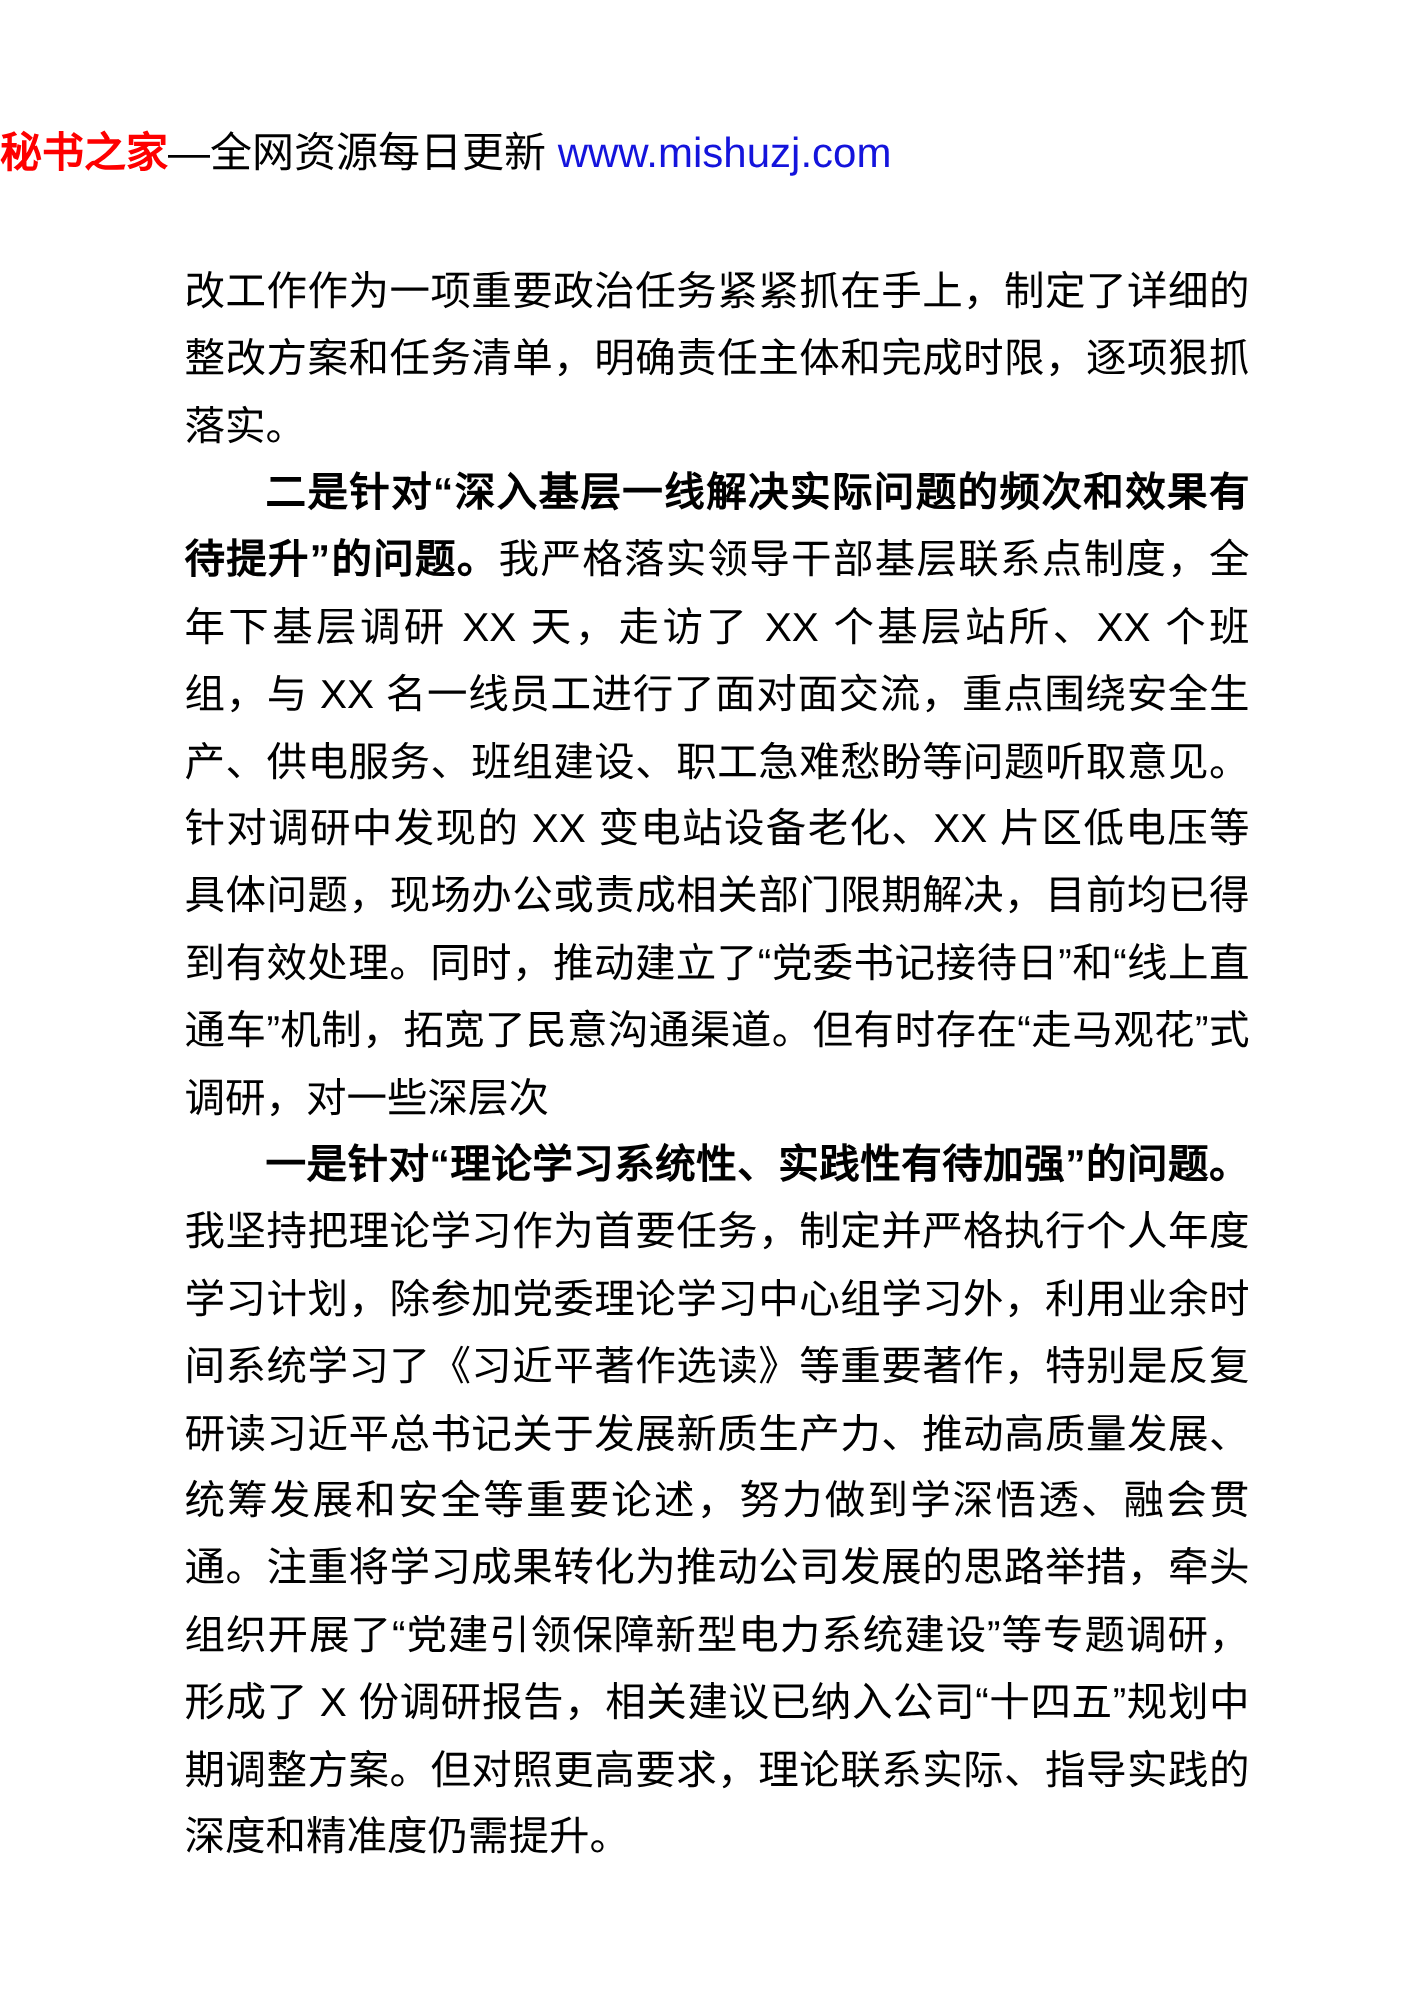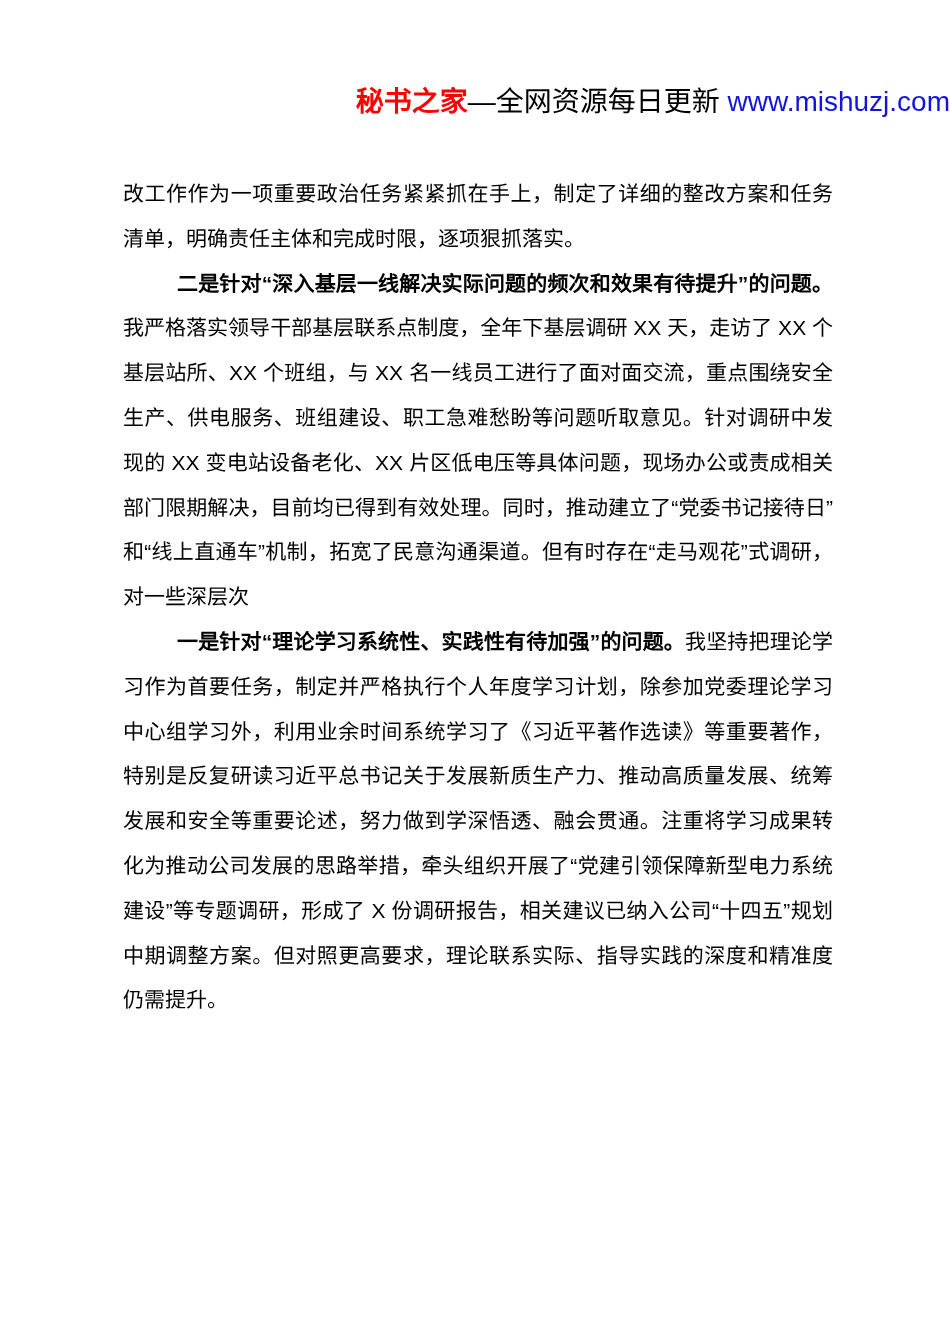--- a/index.html
+++ b/index.html
@@ -13,41 +13,41 @@
       overflow: hidden;
     }
     .page {
       width: 950px;
       height: 1344px;
       background: #ffffff;
       position: relative;
     }
     .site-header {
       padding-top: 84px;
-      text-align: right;
+      text-align: left;
       font-size: 28px;
       line-height: 36px;
       white-space: nowrap;
     }
     .brand {
       color: #fe0000;
       font-weight: 700;
     }
     .tagline {
       color: #000000;
       font-weight: 400;
     }
     .url {
       color: #1414dc;
       font-weight: 400;
     }
     .doc {
       width: 710px;
       margin: 52px 117px 0 123px;
-      font-size: 21px;
+      font-size: 27px;
       line-height: 44.8px;
       text-align: justify;
       color: #000000;
     }
     .para {
       margin: 0;
       padding: 0;
     }
     .para.indent {
       text-indent: 54px;

